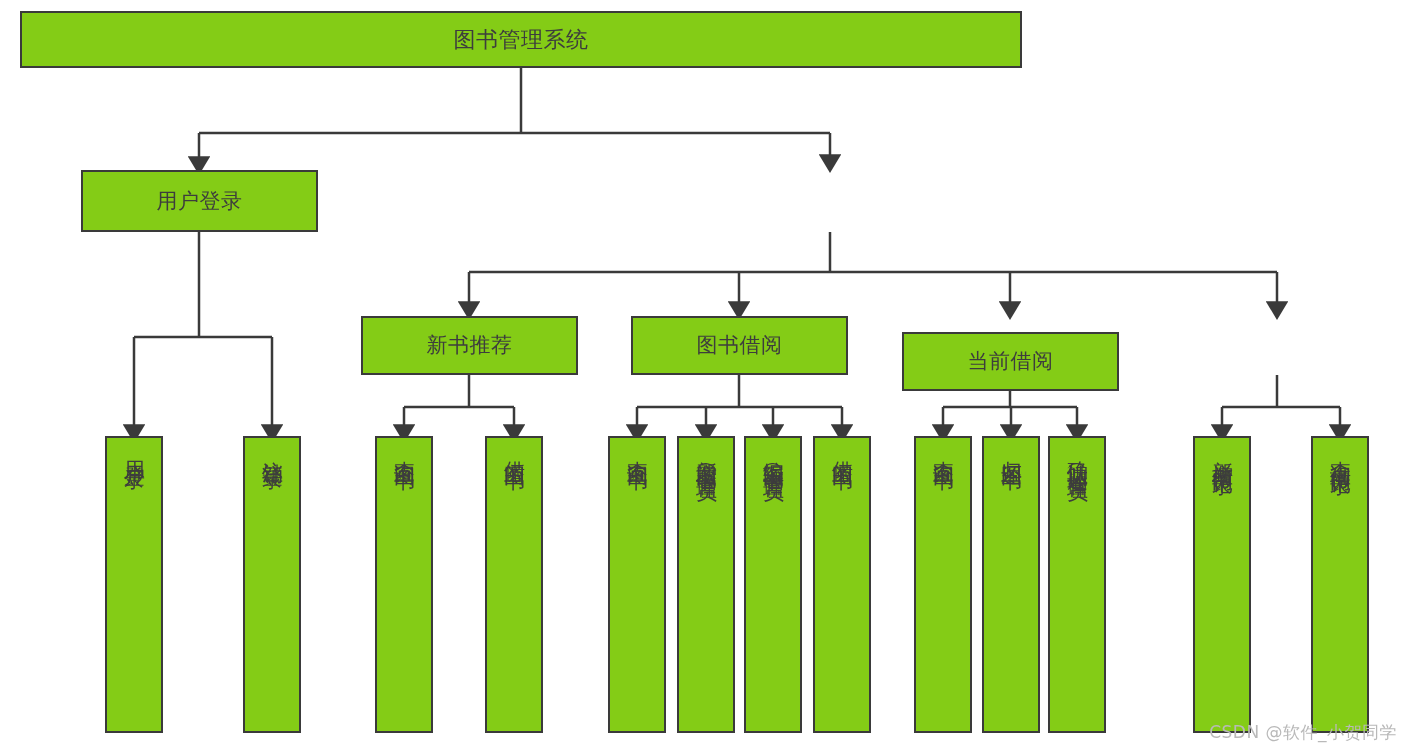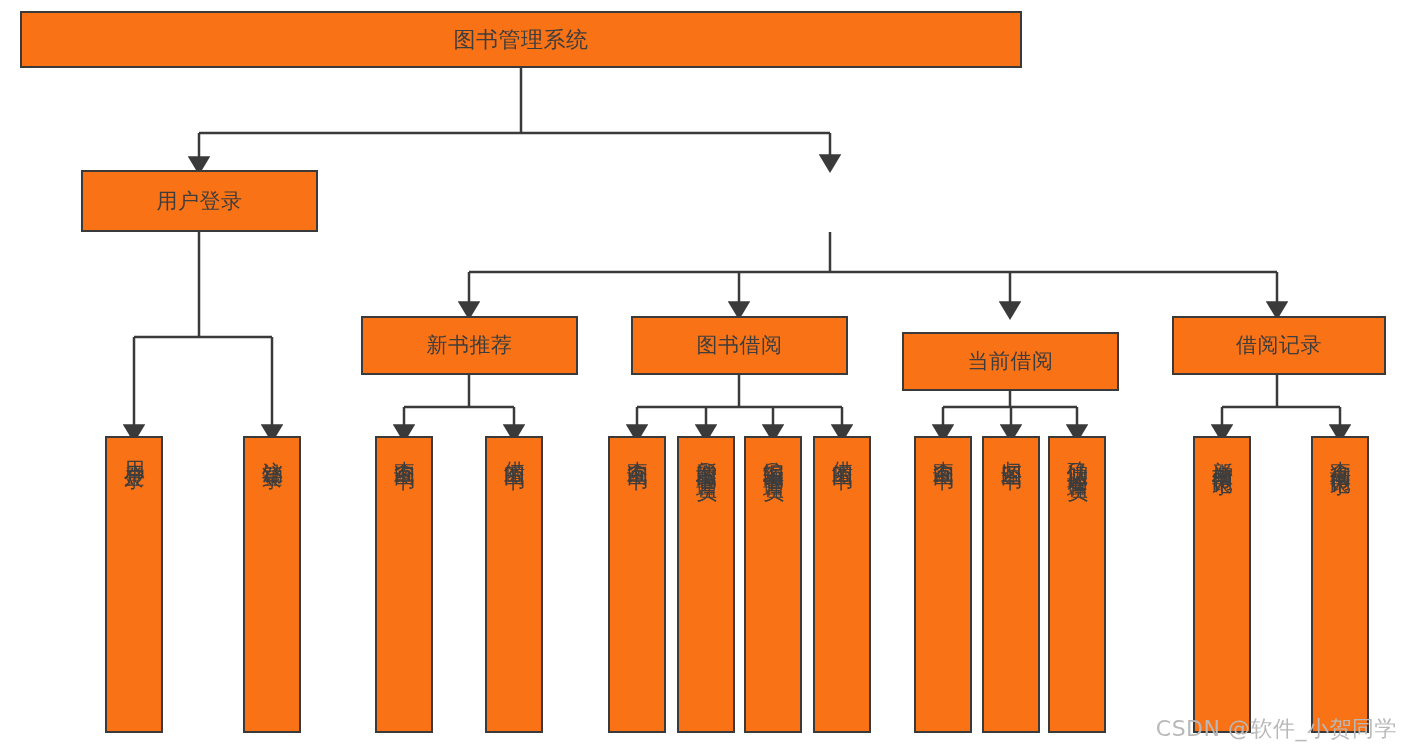--- a/index.html
+++ b/index.html
@@ -22,21 +22,21 @@
     position: absolute;
     left: 0;
     top: 0;
     width: 1405px;
     height: 747px;
     pointer-events: none;
   }
   .node {
     position: absolute;
     box-sizing: border-box;
-    background: #f97316;
+    background: #84cc16;
     border: 2.5px solid #3a3a3a;
     display: flex;
     align-items: center;
     justify-content: center;
     color: #3d3d3d;
   }
   .node-label {
     display: block;
     text-align: center;
     line-height: 1.18;
@@ -62,21 +62,21 @@
     text-orientation: upright;
     font-size: 21px;
     letter-spacing: 3px;
     line-height: 1;
     white-space: pre;
   }
   #watermark {
     position: absolute;
     right: 8px;
     bottom: 3px;
-    font-size: 22px;
+    font-size: 17px;
     color: #b9b9b9;
     white-space: nowrap;
     letter-spacing: 0.5px;
     user-select: none;
     text-align: center;
   }
 </style>
 </head>
 <body>
 
@@ -146,23 +146,20 @@
   </div>
 
   <div class="node horiz" style="left:361px; top:316px; width:217px; height:59px;">
     <span class="node-label">新书推荐</span>
   </div>
 
   <div class="node horiz" style="left:902px; top:316px; width:217px; height:59px;margin-top:16px;">
     <span class="node-label">当前借阅</span>
   </div>
 
-  <div class="node horiz" style="left:1172px; top:316px; width:214px; height:59px;">
-    <span class="node-label">借阅记录</span>
-  </div>
 
   <div class="node vert" style="left:105px; top:436px; width:58px; height:297px;">
     <span class="node-label">用户登录</span>
   </div>
 
   <div class="node vert" style="left:243px; top:436px; width:58px; height:297px;">
     <span class="node-label">注销登录</span>
   </div>
 
   <div class="node vert" style="left:375px; top:436px; width:58px; height:297px;">

